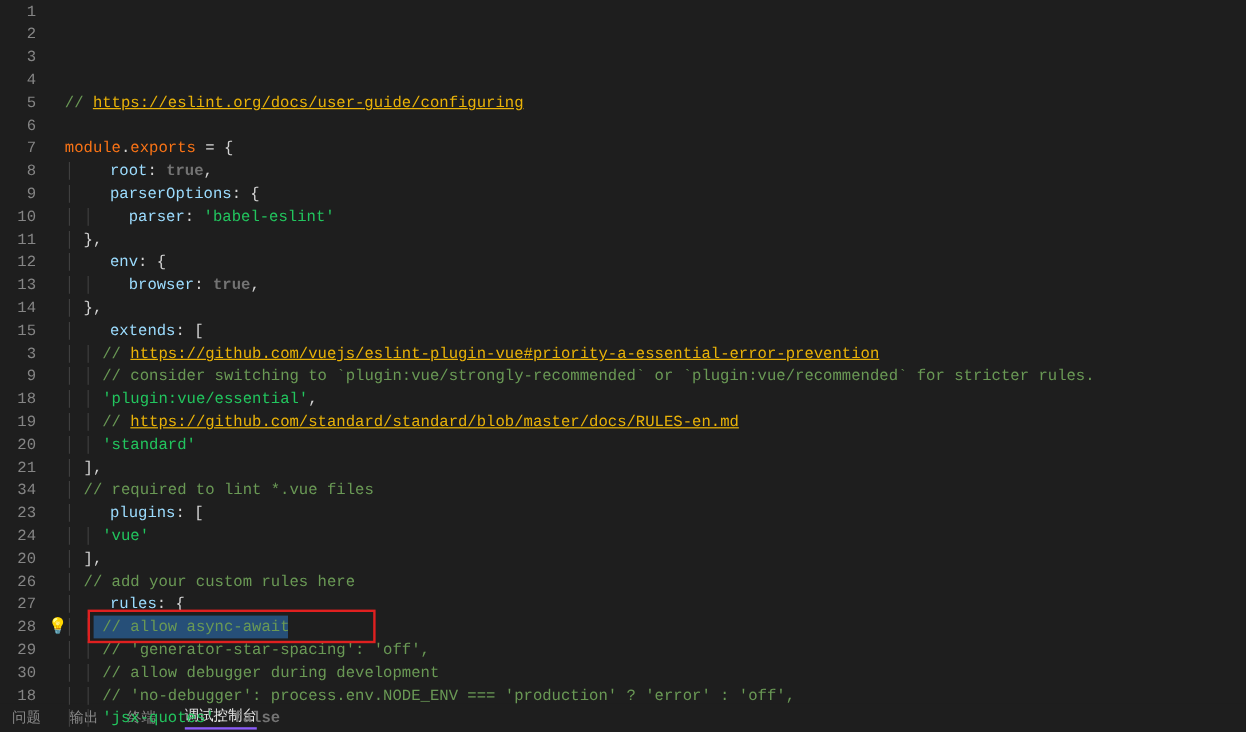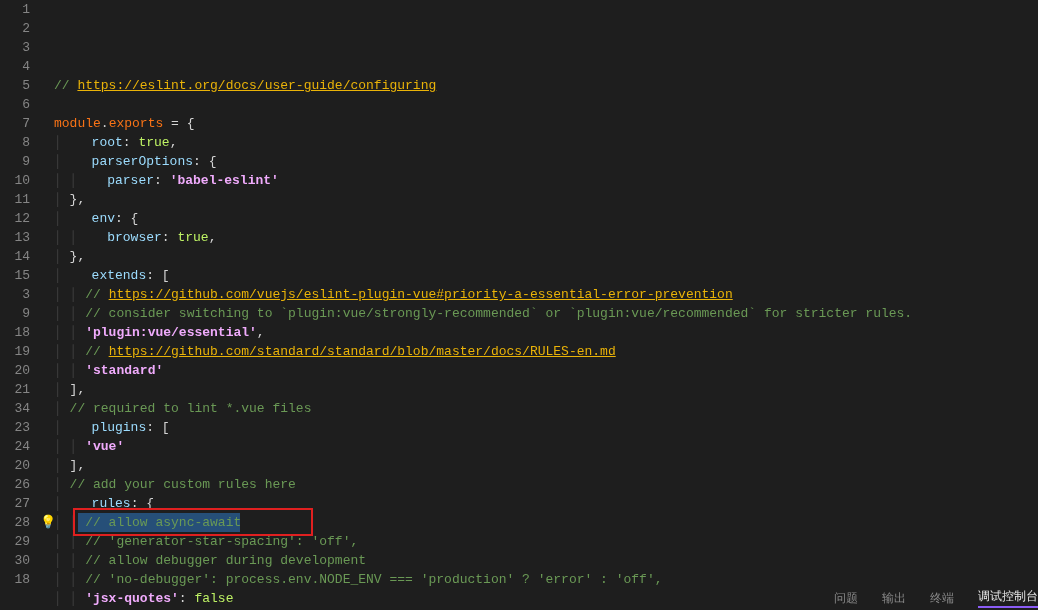--- a/index.html
+++ b/index.html
@@ -39,22 +39,22 @@
 .code {
   flex: 1;
   white-space: pre;
   position: relative;
   padding-left: 12px;
 }
 .line { height: 19px; }
 .c-comment { color: #6a9955; }
 .c-link { color: #eab308; text-decoration: underline; }
 .c-prop { color: #9cdcfe; margin-left: 22px; }
-.c-string { color: #f0abfc; font-weight: bold; }
-.c-bool { color: #bef264; }
+.c-string { color: #22c55e; }
+.c-bool { color: #737373; font-weight: bold; }
 .c-punc { color: #d4d4d4; }
 .c-var { color: #f97316; }
 .indent-guide { color: #404040; }
 .selection {
   position: absolute;
   background: #264f78;
   height: 19px;
   z-index: 0;
 }
 .sel1 { left: 36px; top: 513px; width: 162px; }
@@ -76,21 +76,20 @@
   right: 0;
   height: 24px;
   background: #1e1e1e;
   display: flex;
   align-items: center;
   padding-left: 10px;
   gap: 24px;
   font-size: 12px;
   color: #888;
   font-family: "Segoe UI", sans-serif;
-  justify-content: flex-end;
 }
 .panel-tabs .tab { cursor: pointer; }
 .panel-tabs .active { color: #e8e8e8; border-bottom: 2px solid #8b5cf6; padding-bottom: 1px; font-family: Liberation Serif, serif; }
 </style>
 </head>
 <body>
 
 <div class="editor">
   <div class="gutter" id="gutter">
       <div class="ln">1</div>

